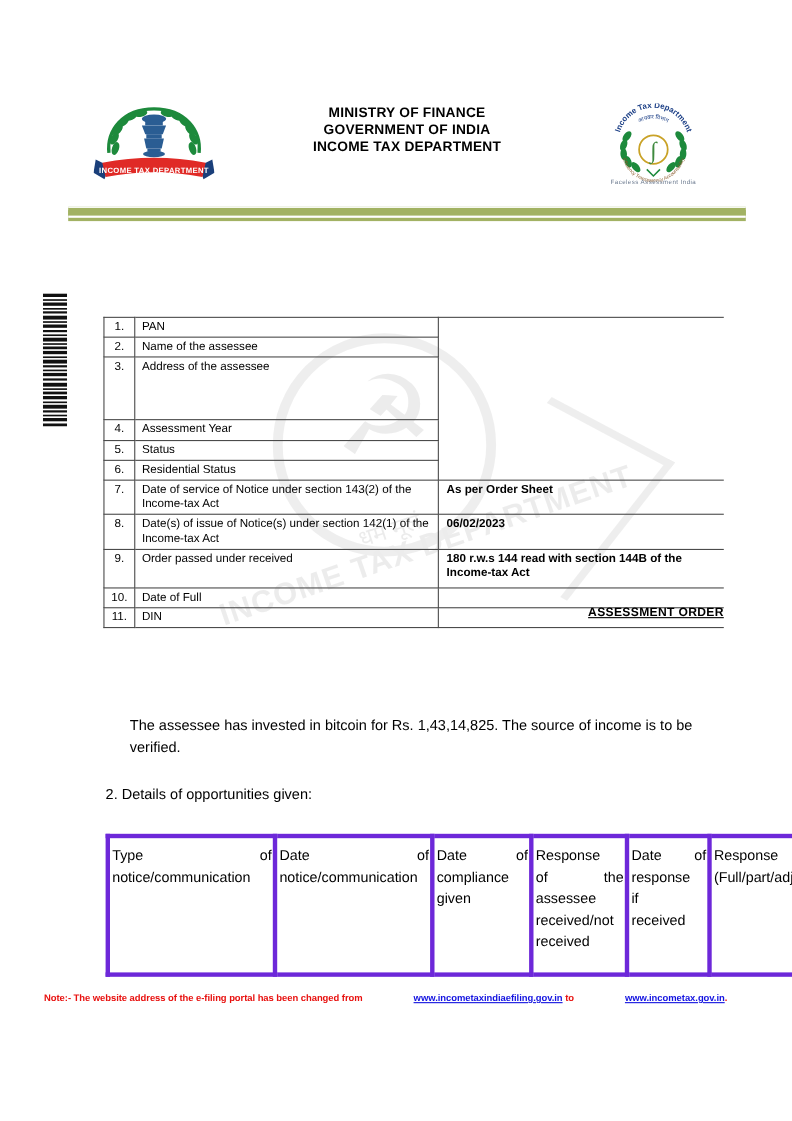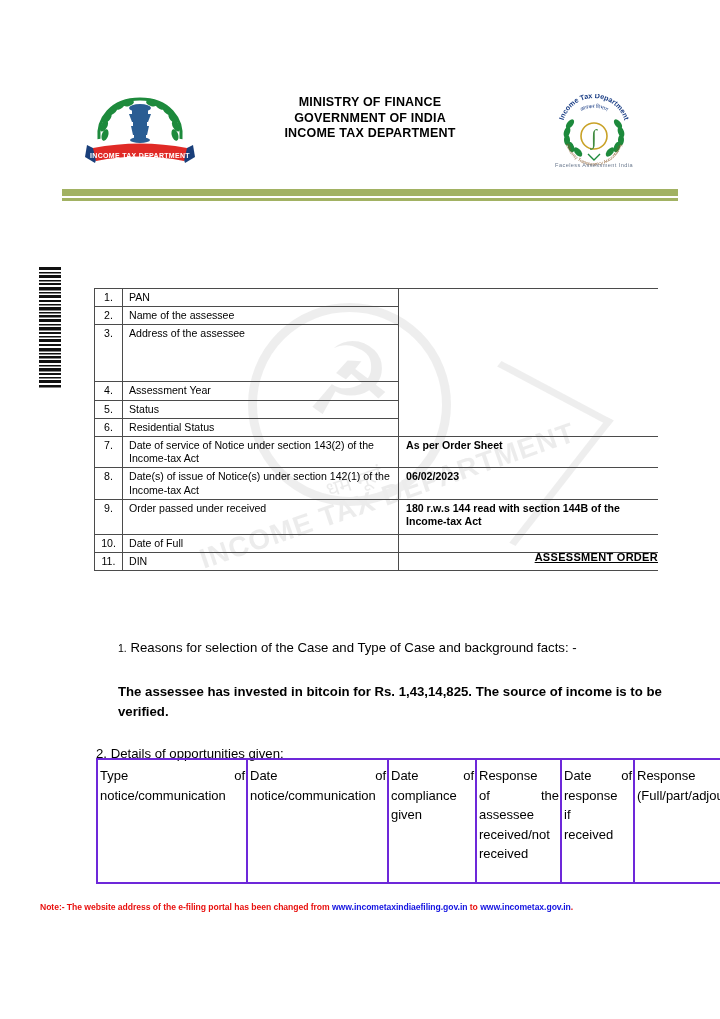--- a/index.html
+++ b/index.html
@@ -186,40 +186,39 @@
   }
   #body-text .para-num {
     display: block;
     padding-left: 24px;
     text-indent: -2px;
   }
   #body-text .para-num .n { font-size: 10.5px; }
   #body-text .para-body {
     display: block;
     padding-left: 22px;
-    margin-top: 24px;
-    font-weight: bold;
+    margin-top: 12px;
   }
   #body-text .para-sec2 {
     display: block;
     margin-top: 22px;
   }
 
   
   #opp-table {
     position: absolute;
     left: 96px; top: 758px;
     width: 648px;
     border-collapse: collapse;
     font-size: 13px;
     z-index: 2;
     table-layout: fixed;
   }
   #opp-table th {
-    border: 2px solid #6d28d9;
+    border: 4px solid #6d28d9;
     font-weight: normal;
     text-align: justify;
     text-align-last: justify;
     vertical-align: top;
     padding: 6px 1px 0 2px;
     line-height: 19.5px;
     height: 116px;
     overflow: hidden;
   }
   #opp-table th span { display: block; }
@@ -231,20 +230,22 @@
     font-size: 8.6px;
     font-weight: bold;
     color: #e8110f;
     letter-spacing: -.05px;
     z-index: 2;
     white-space: nowrap;
   }
   #footer-note a,
   #footer-note .lnk {
     color: #1313e0;
+    text-decoration: underline;
+    margin-left: 44px;
   }
 </style>
 </head>
 <body>
 
 <div id="page">
 
   <div id="watermark">
     <div class="wm-ring"></div>
     <div class="wm-emblem">☭</div>
@@ -428,21 +429,20 @@
         <td class="c-num">11.</td>
         <td class="c-label">DIN</td>
         <td class="c-val"></td>
       </tr>
     </tbody>
   </table>
 
   <div id="order-heading">ASSESSMENT ORDER</div>
 
   <div id="body-text">
-    <span class="para-num"><span class="n">1.</span> <span>Reasons for selection of the Case and Type of Case and background facts: -</span></span>
     <span class="para-body">The assessee has invested in bitcoin for Rs. 1,43,14,825. The source of income is to be verified.</span>
     <span class="para-sec2">2. Details of opportunities given:</span>
   </div>
 
   <table id="opp-table">
     <thead>
       <tr>
         <th style="width:145px">
             <span style="display: flex; justify-content: space-between;">
               <span>Type</span>

